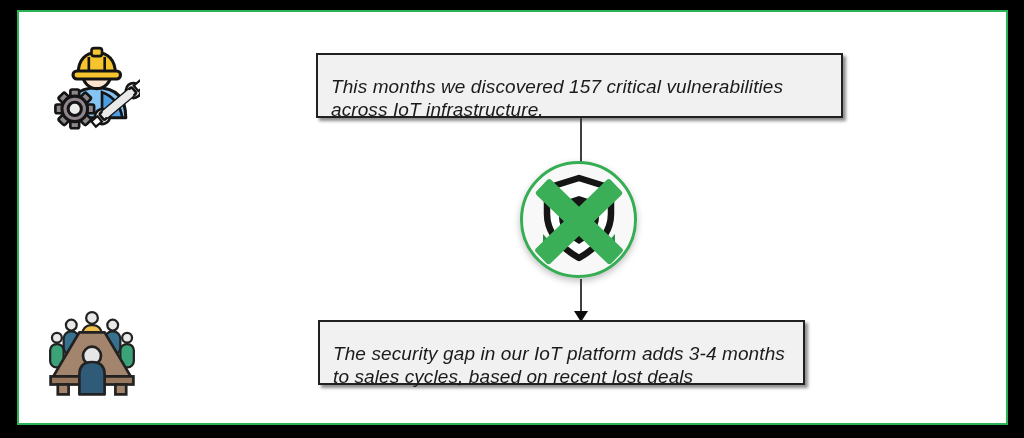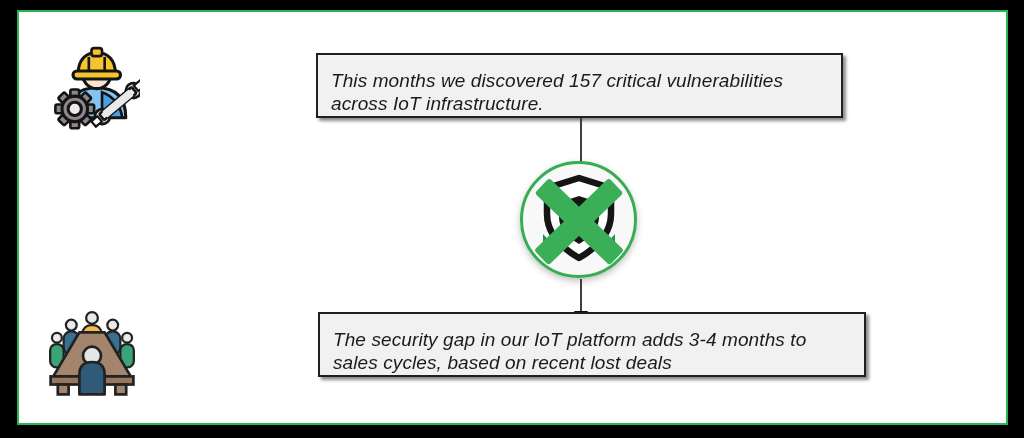--- a/index.html
+++ b/index.html
@@ -7,25 +7,25 @@
     position:relative;width:1024px;height:438px;background:#000;
     font-family:"Liberation Sans",sans-serif;overflow:hidden;
   }
   .canvas{
     position:absolute;left:17px;top:10px;right:16px;bottom:13px;
     background:#ffffff;border:2px solid #2bb357;box-sizing:border-box;
   }
   .callout{
     position:absolute;box-sizing:border-box;background:#f1f1f1;
     border:2px solid #202020;box-shadow:3px 3px 3px rgba(0,0,0,0.45);
-    padding:14px 13px;font-size:19px;font-style:italic;color:#1b1b1b;
+    padding:20px 13px;font-size:19px;font-style:italic;color:#1b1b1b;
     line-height:23px;letter-spacing:0.1px;
   }
   .callout-top{left:316px;top:53px;width:527px;height:65px;}
-  .callout-bottom{left:318px;top:312px;width:548px;height:65px;}
+  .callout-bottom{left:318px;top:320px;width:487px;height:65px;}
   .vline{position:absolute;width:1.6px;background:#3f3f3f;}
   .vline-top{left:580px;top:118px;height:45px;}
   .vline-bottom{left:580px;top:279px;height:33px;}
   .arrowhead{
     position:absolute;left:574px;top:311px;width:0;height:0;
     border-left:7px solid transparent;border-right:7px solid transparent;
     border-top:11px solid #0d0d0d;
   }
   .shield-circle{
     position:absolute;left:520px;top:161px;width:117px;height:117px;

